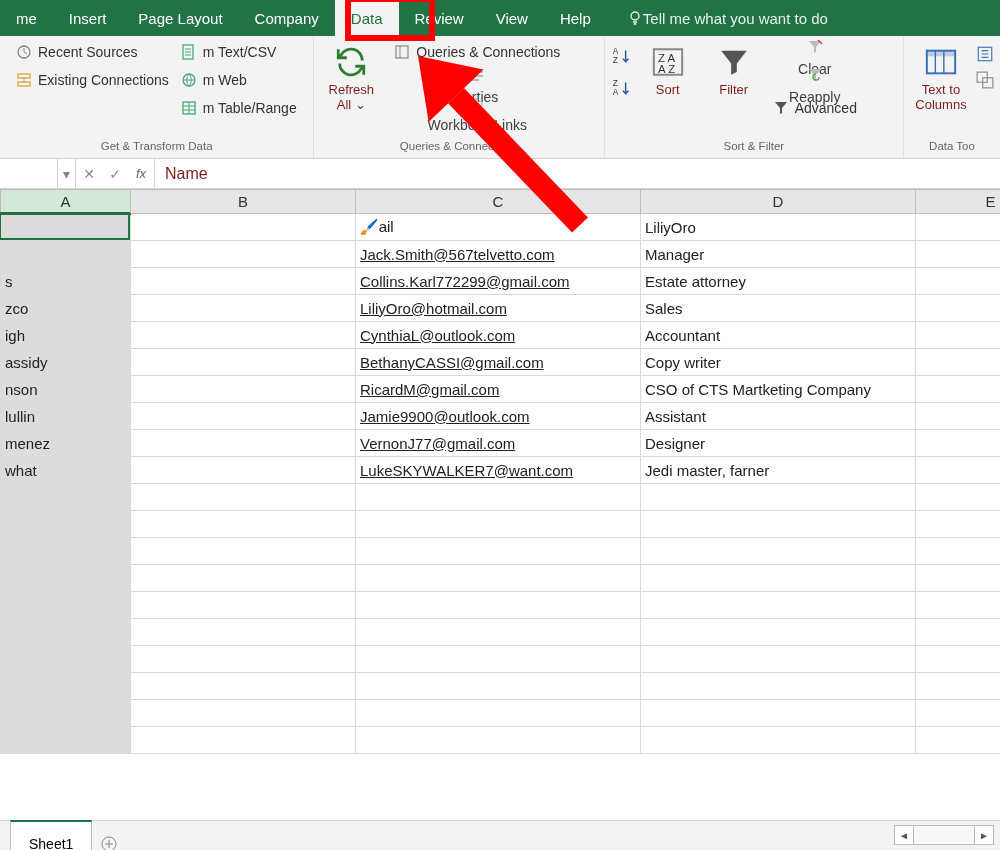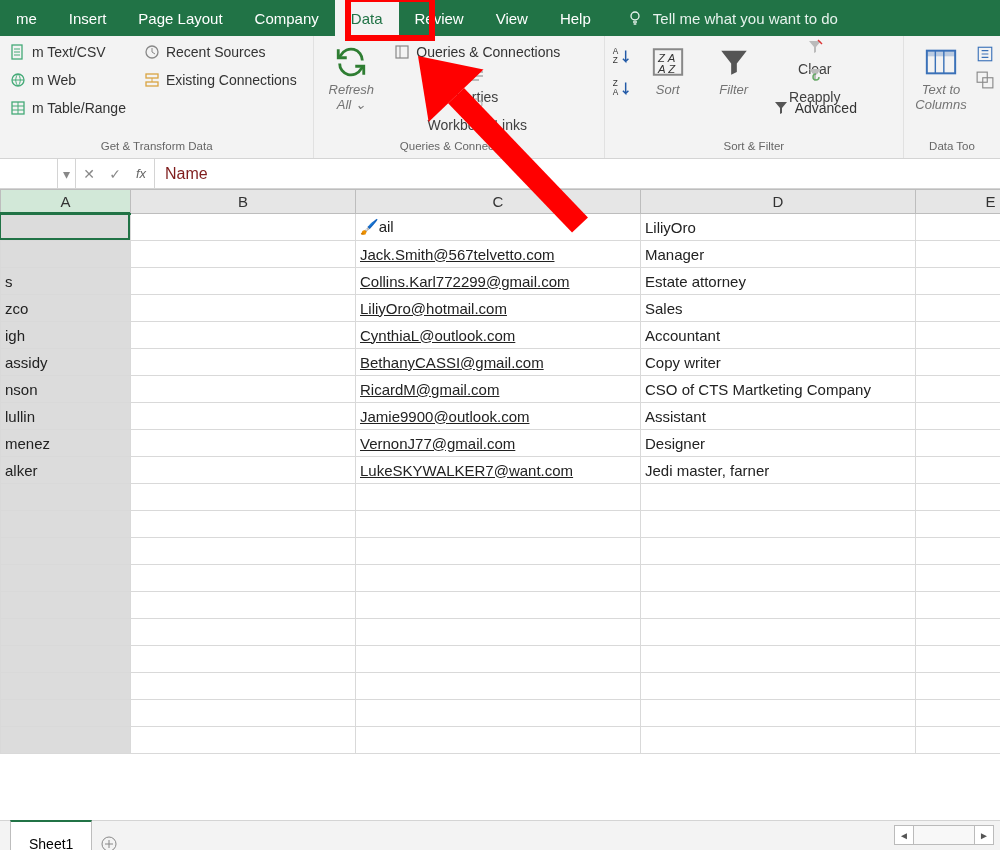--- a/index.html
+++ b/index.html
@@ -24,21 +24,20 @@
   .tabstrip .tab.active {
     background: #f3f3f3;
     color: #217346;
     font-weight: 400;
   }
   .tabstrip .tell-me {
     display: flex;
     align-items: center;
     padding-left: 20px;
     color: #e6f2ec;
-    gap: 10px;
   }
   .lightbulb { width:16px; height:16px; }
 
   
   .red-box {
     position: absolute;
     border: 6px solid #ff0000;
     pointer-events: none;
   }
 
@@ -72,21 +71,21 @@
     color: #666;
     text-align: center;
     padding-bottom: 4px;
     height: 18px;
   }
   .cmd-col { display:flex; flex-direction:column; gap:2px; font-size:14px; color:#333; }
   .cmd-col .cmd { display:flex; align-items:center; gap:6px; height:26px; padding:0 4px; cursor:pointer; }
   .cmd.disabled { color:#404040;flex-direction:column; }
   .cmd-big {
     display:flex; flex-direction:column; align-items:center; justify-content:flex-start;
-    width:62px; font-size:13px; color:#737373; text-align:center; cursor:pointer; padding-top:2px;font-style:italic;
+    width:62px; font-size:13px; color:#7f1d1d; text-align:center; cursor:pointer; padding-top:2px;
   }
   .cmd-big .ico { height:42px; display:flex; align-items:center; justify-content:center; }
   .cmd-big .lbl { line-height:1.15; }
   .mini-ico { width:16px; height:16px; flex:0 0 16px; }
 
   
   .formula-bar {
     height: 30px;
     display:flex;
     align-items:stretch;
@@ -189,58 +188,58 @@
         <path d="M9 18h6M10 21h4"></path>
       </svg>
     <span>Tell me what you want to do</span>
   </div>
 </div>
 
 <div class="ribbon">
 
   <div class="group" style="width:315px">
     <div class="group-body">
-      <div class="cmd-col">
-        <div class="cmd">
-          <svg class="mini-ico" viewBox="0 0 16 16">
-              <rect x="2" y="1" width="10" height="14" fill="none" stroke="#4a7" stroke-width="1.3"></rect>
-              <path d="M4 5h6M4 8h6M4 11h6" stroke="#4a7"></path>
-            </svg>
-          <span>m Text/CSV</span>
-        </div>
-        <div class="cmd">
-          <svg class="mini-ico" viewBox="0 0 16 16">
-              <circle cx="8" cy="8" r="6" fill="none" stroke="#4a7" stroke-width="1.3"></circle>
-              <path d="M2 8h12M8 2c3 3 3 9 0 12M8 2c-3 3-3 9 0 12" stroke="#4a7" fill="none"></path>
-            </svg>
-          <span>m Web</span>
-        </div>
-        <div class="cmd">
-          <svg class="mini-ico" viewBox="0 0 16 16">
-              <rect x="2" y="2" width="12" height="12" fill="none" stroke="#4a7" stroke-width="1.3"></rect>
-              <path d="M2 6h12M2 10h12M8 2v12" stroke="#4a7"></path>
-            </svg>
-          <span>m Table/Range</span>
-        </div>
-      </div>
       <div class="cmd-col" style="margin-left:6px">
         <div class="cmd">
           <svg class="mini-ico" viewBox="0 0 16 16">
               <circle cx="8" cy="8" r="6" fill="none" stroke="#888" stroke-width="1.3"></circle>
               <path d="M8 4v4l3 2" stroke="#888" fill="none"></path>
             </svg>
           <span>Recent Sources</span>
         </div>
         <div class="cmd">
           <svg class="mini-ico" viewBox="0 0 16 16">
               <rect x="2" y="2" width="12" height="4" fill="none" stroke="#d9a441" stroke-width="1.3"></rect>
               <rect x="2" y="10" width="12" height="4" fill="none" stroke="#d9a441" stroke-width="1.3"></rect>
               <path d="M8 6v4" stroke="#d9a441"></path>
             </svg>
           <span>Existing Connections</span>
+        </div>
+      </div>
+      <div class="cmd-col">
+        <div class="cmd">
+          <svg class="mini-ico" viewBox="0 0 16 16">
+              <rect x="2" y="1" width="10" height="14" fill="none" stroke="#4a7" stroke-width="1.3"></rect>
+              <path d="M4 5h6M4 8h6M4 11h6" stroke="#4a7"></path>
+            </svg>
+          <span>m Text/CSV</span>
+        </div>
+        <div class="cmd">
+          <svg class="mini-ico" viewBox="0 0 16 16">
+              <circle cx="8" cy="8" r="6" fill="none" stroke="#4a7" stroke-width="1.3"></circle>
+              <path d="M2 8h12M8 2c3 3 3 9 0 12M8 2c-3 3-3 9 0 12" stroke="#4a7" fill="none"></path>
+            </svg>
+          <span>m Web</span>
+        </div>
+        <div class="cmd">
+          <svg class="mini-ico" viewBox="0 0 16 16">
+              <rect x="2" y="2" width="12" height="12" fill="none" stroke="#4a7" stroke-width="1.3"></rect>
+              <path d="M2 6h12M2 10h12M8 2v12" stroke="#4a7"></path>
+            </svg>
+          <span>m Table/Range</span>
         </div>
       </div>
     </div>
     <div class="group-label">Get &amp; Transform Data</div>
   </div>
 
   <div class="group" style="width:291px">
     <div class="group-body">
       <div class="cmd-big">
         <div class="ico">
@@ -450,21 +449,21 @@
           <td></td>
         </tr>
         <tr>
           <td class="colA">menez</td>
           <td></td>
           <td class="email">VernonJ77@gmail.com</td>
           <td>Designer</td>
           <td></td>
         </tr>
         <tr>
-          <td class="colA">alker</td>
+          <td class="colA">what</td>
           <td></td>
           <td class="email">LukeSKYWALKER7@want.com</td>
           <td>Jedi master, farner</td>
           <td></td>
         </tr>
         <tr>
           <td class="colA"></td>
           <td></td>
           <td></td>
           <td></td>

